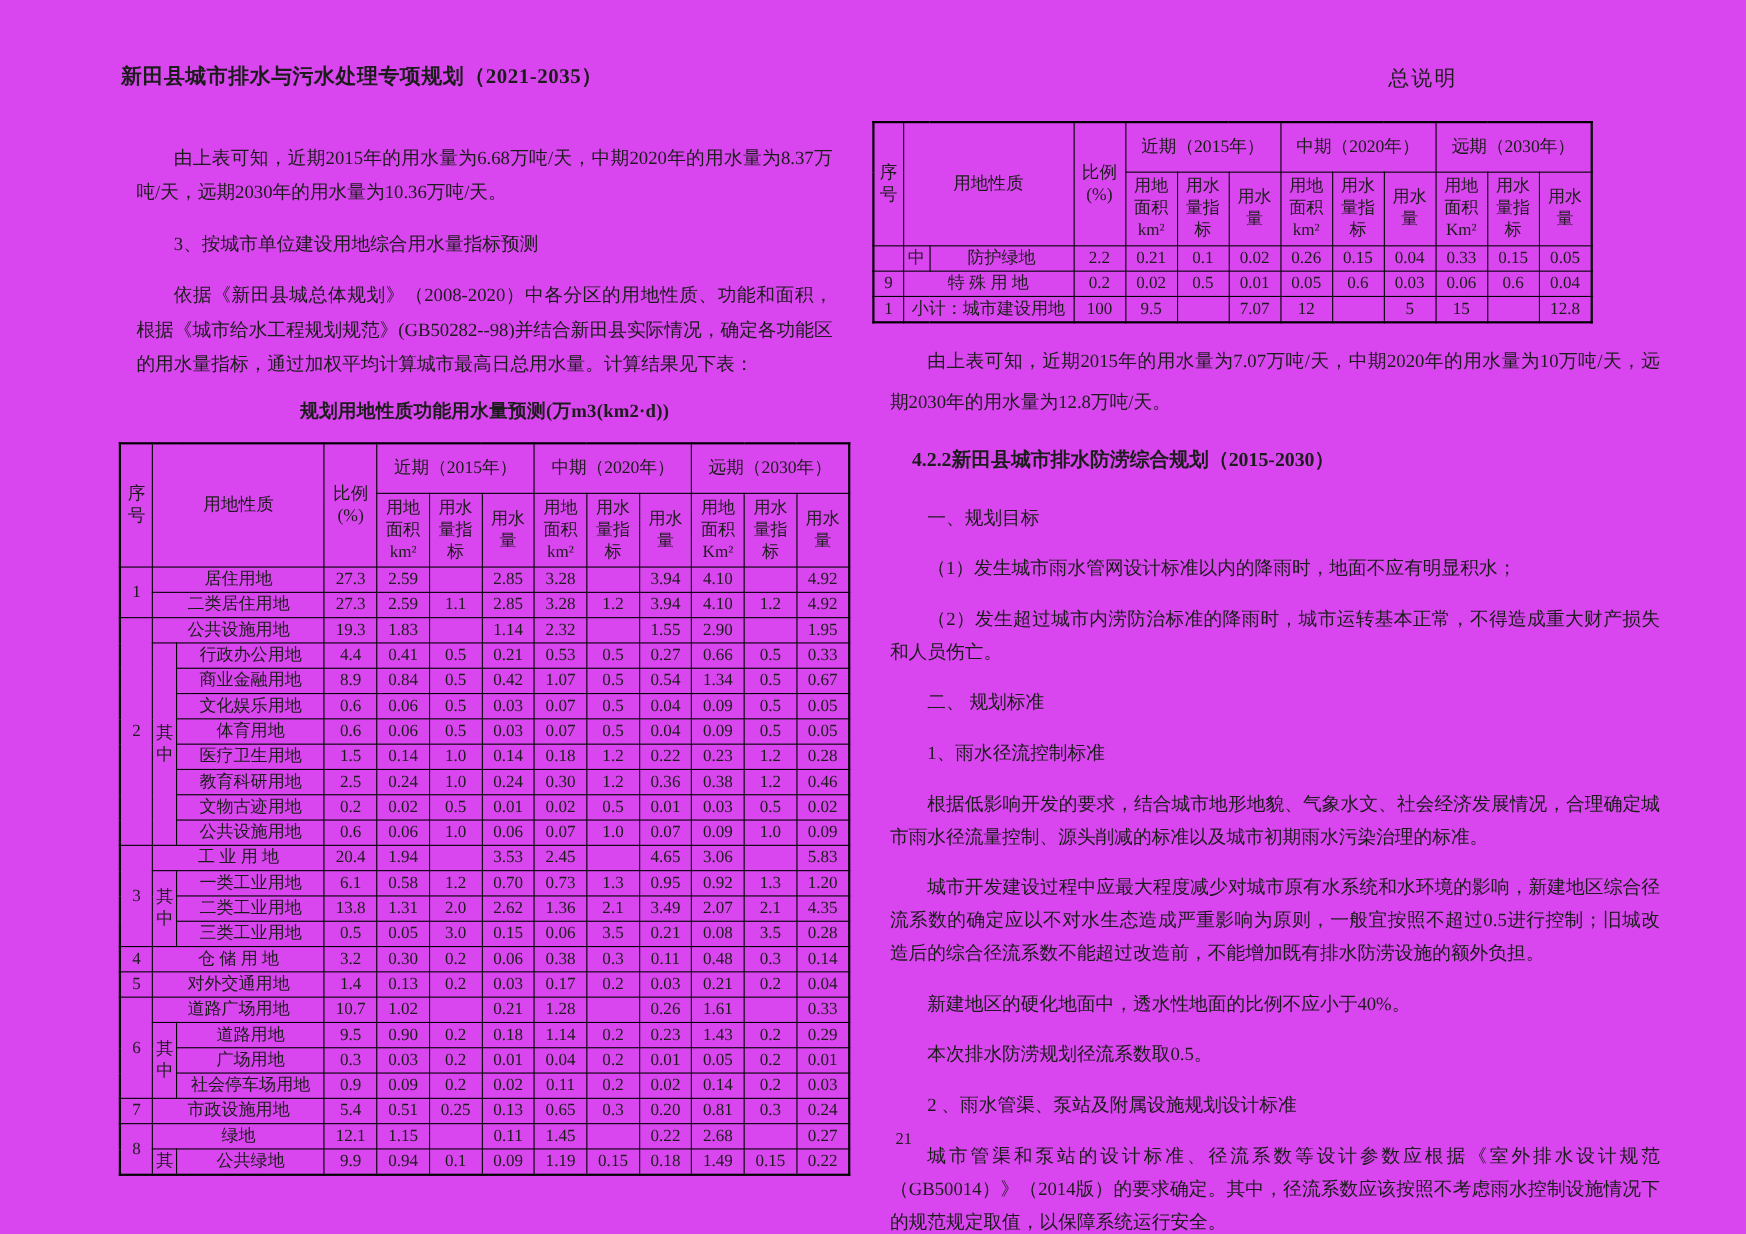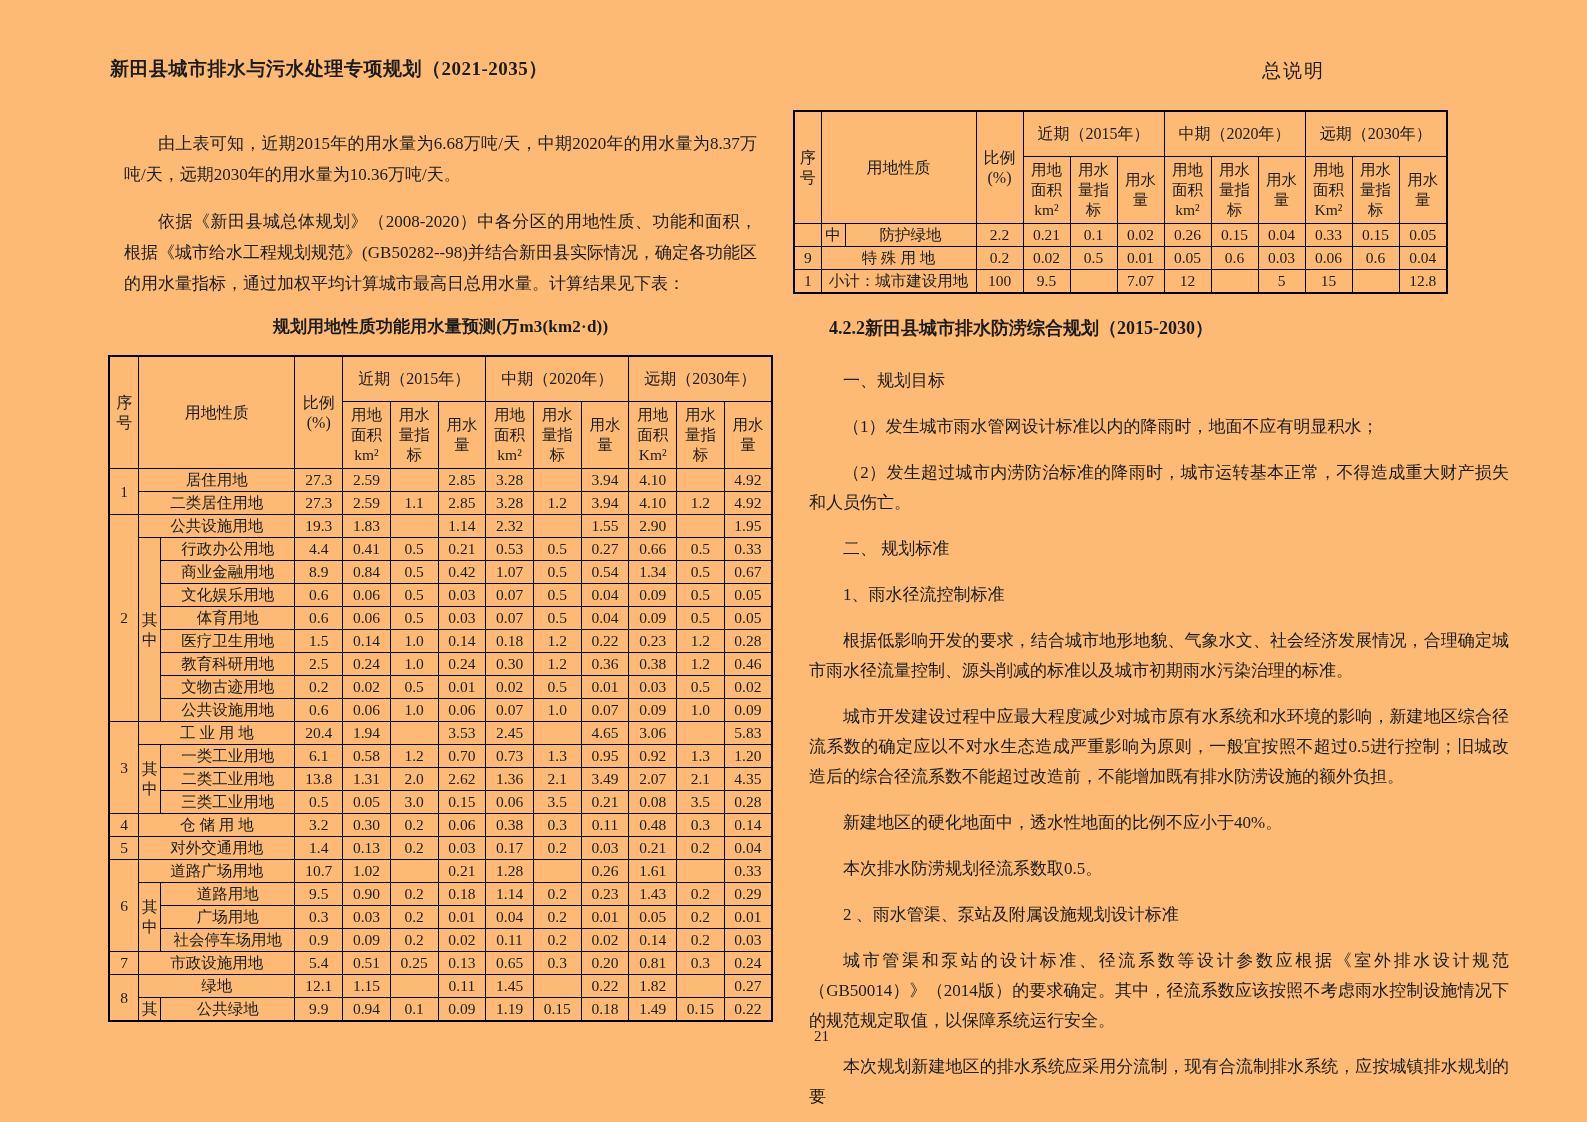--- a/index.html
+++ b/index.html
@@ -1,17 +1,17 @@
 <!DOCTYPE html>
 <html><head>
 <meta charset="utf-8">
 <style>
   html,body{margin:0;padding:0;background:#888;}
   .page{
-    position:relative;width:1587px;height:1122px;background:#fdba74;
+    position:relative;width:1587px;height:1122px;background:#d946ef;
     font-family:"Liberation Serif","DejaVu Serif",serif;color:#1c1c1c;
     overflow:hidden;margin:0 auto;
   }
   
   .doc-header-left{position:absolute;left:110px;top:56px;font-size:19px;font-weight:600;letter-spacing:.5px;}
   .doc-header-right{position:absolute;left:1262px;top:58px;font-size:19px;letter-spacing:2px;}
 
   
   .col-left{position:absolute;left:108px;top:112px;width:665px;}
   .col-right{position:absolute;left:793px;top:110px;width:732px;}
@@ -42,20 +42,21 @@
 </head>
 <body>
 
 <div class="page">
 
   <div class="doc-header-left">新田县城市排水与污水处理专项规划（2021-2035）</div>
   <div class="doc-header-right">总说明</div>
 
   <div class="col-left">
     <p class="para">由上表可知，近期2015年的用水量为6.68万吨/天，中期2020年的用水量为8.37万吨/天，远期2030年的用水量为10.36万吨/天。</p>
+    <p class="para">3、按城市单位建设用地综合用水量指标预测</p>
     <p class="para">依据《新田县城总体规划》（2008-2020）中各分区的用地性质、功能和面积，根据《城市给水工程规划规范》(GB50282--98)并结合新田县实际情况，确定各功能区的用水量指标，通过加权平均计算城市最高日总用水量。计算结果见下表：</p>
     <div class="tbl-title">规划用地性质功能用水量预测(万m3(km2·d))</div>
     <table id="left-table" class="wtable">
         <colgroup>
           <col style="width: 30px;">
           <col style="width: 22px;">
           <col style="width: 136px;">
           <col style="width: 48px;">
           <col style="width: 48px;">
           <col style="width: 48px;">
@@ -408,21 +409,21 @@
           <tr>
             <td rowspan="2">8</td>
             <td colspan="2">绿地</td>
             <td>12.1</td>
             <td>1.15</td>
             <td></td>
             <td>0.11</td>
             <td>1.45</td>
             <td></td>
             <td>0.22</td>
-            <td>1.82</td>
+            <td>2.68</td>
             <td></td>
             <td>0.27</td>
           </tr>
           <tr>
             <td>其</td>
             <td>公共绿地</td>
             <td>9.9</td>
             <td>0.94</td>
             <td>0.1</td>
             <td>0.09</td>
@@ -531,20 +532,21 @@
             <td>7.07</td>
             <td>12</td>
             <td></td>
             <td>5</td>
             <td>15</td>
             <td></td>
             <td>12.8</td>
           </tr>
         </tbody>
       </table>
+    <p class="para summary">由上表可知，近期2015年的用水量为7.07万吨/天，中期2020年的用水量为10万吨/天，远期2030年的用水量为12.8万吨/天。</p>
     <h3 class="heading">4.2.2新田县城市排水防涝综合规划（2015-2030）</h3>
     <p class="para">一、规划目标</p>
     <p class="para">（1）发生城市雨水管网设计标准以内的降雨时，地面不应有明显积水；</p>
     <p class="para">（2）发生超过城市内涝防治标准的降雨时，城市运转基本正常，不得造成重大财产损失和人员伤亡。</p>
     <p class="para">二、 规划标准</p>
     <p class="para">1、雨水径流控制标准</p>
     <p class="para">根据低影响开发的要求，结合城市地形地貌、气象水文、社会经济发展情况，合理确定城市雨水径流量控制、源头削减的标准以及城市初期雨水污染治理的标准。</p>
     <p class="para">城市开发建设过程中应最大程度减少对城市原有水系统和水环境的影响，新建地区综合径流系数的确定应以不对水生态造成严重影响为原则，一般宜按照不超过0.5进行控制；旧城改造后的综合径流系数不能超过改造前，不能增加既有排水防涝设施的额外负担。</p>
     <p class="para">新建地区的硬化地面中，透水性地面的比例不应小于40%。</p>
     <p class="para">本次排水防涝规划径流系数取0.5。</p>

